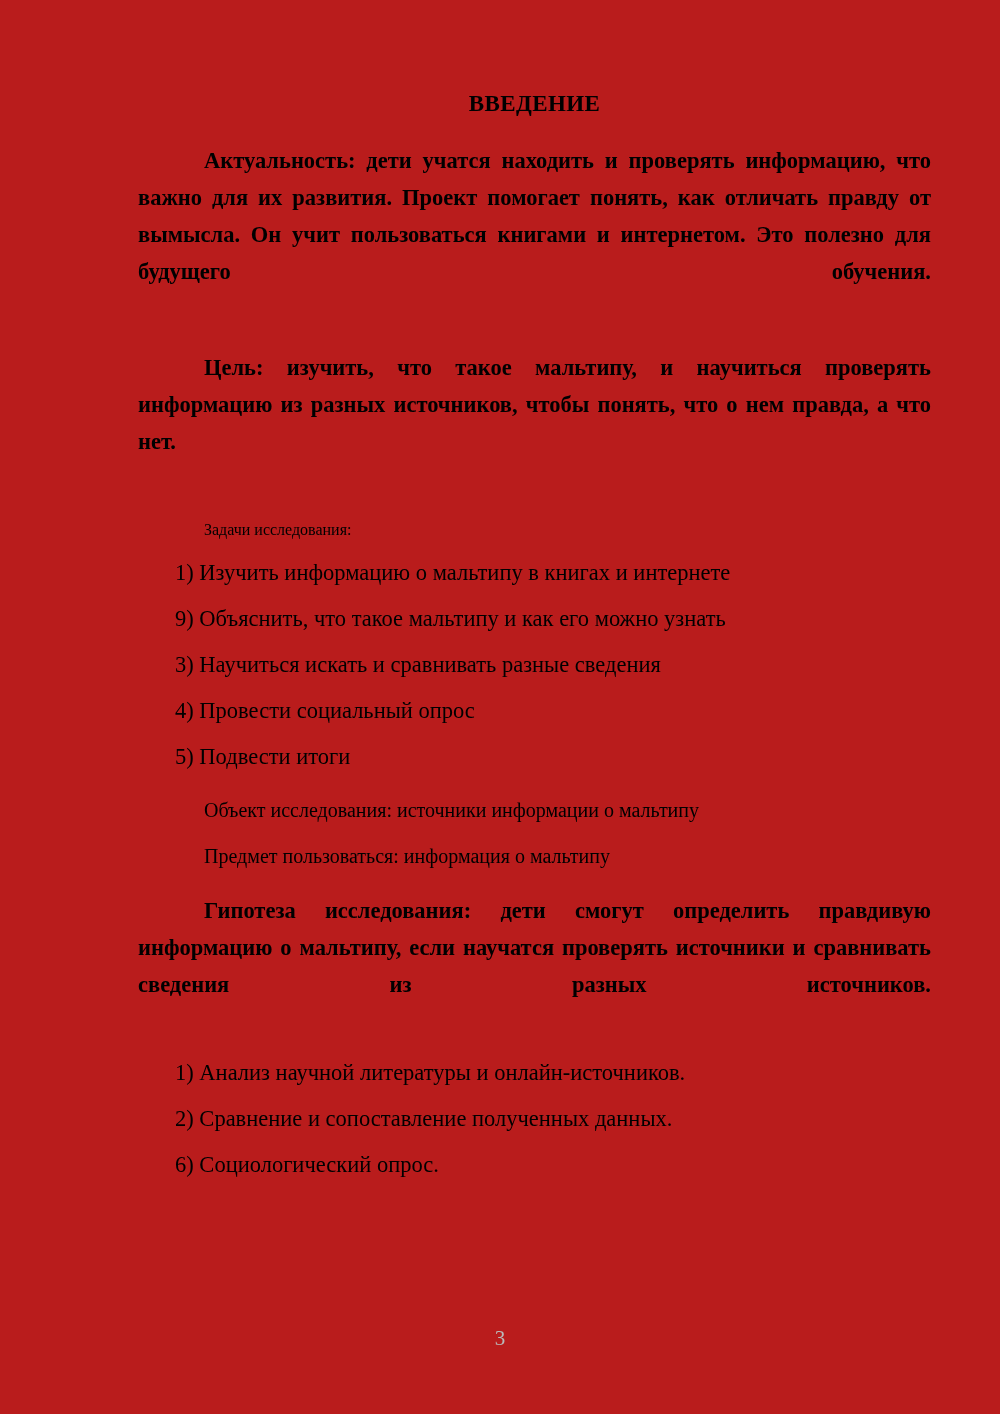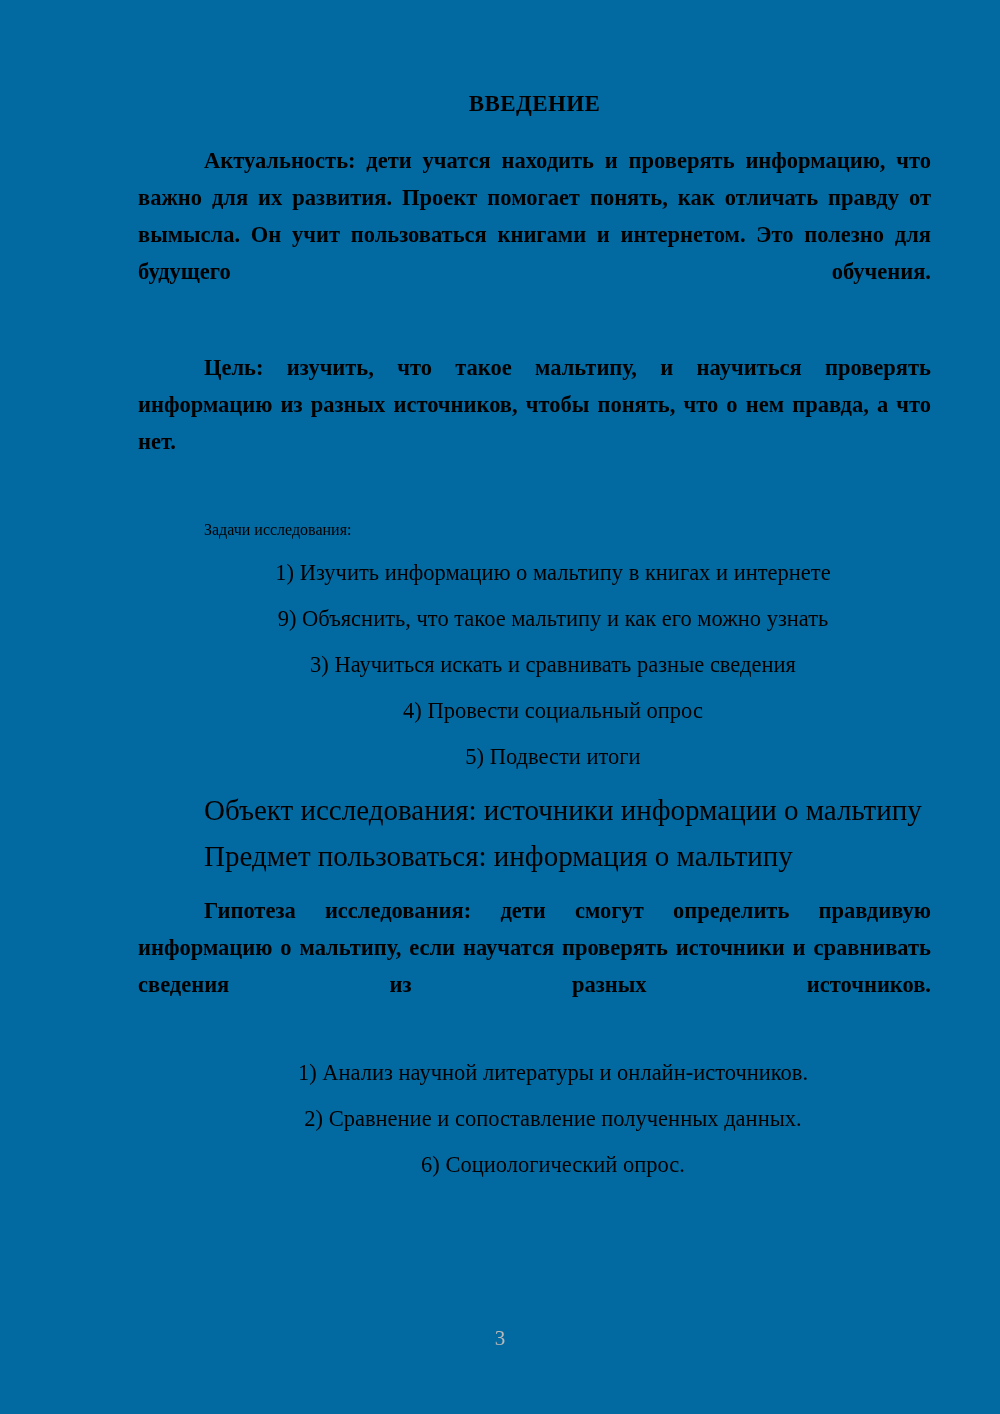--- a/index.html
+++ b/index.html
@@ -17,21 +17,21 @@
     color: #000000;
     -webkit-font-smoothing: antialiased;
   }
 
   .page {
     position: absolute;
     left: 0;
     top: 0;
     width: 1000px;
     height: 1414px;
-    background: #0369a1;
+    background: #b91c1c;
   }
 
   .content {
     position: absolute;
     left: 138px;
     top: 88px;
     width: 793px;   
   }
 
   .doc-title {
@@ -71,28 +71,28 @@
 
   .list {
     list-style: none;
     margin: 0 0 6px 0;
     padding: 0;
   }
 
   .list-item {
     font-size: 22.5px;
     line-height: 37px;
-    text-align: center;
+    text-align: left;
     padding-left: 37px;
     text-indent: 0;
     margin: 0 0 9px 0;
   }
 
   .single-line {
-    font-size: 29px;
+    font-size: 20px;
     line-height: 37px;
     text-align: left;
     text-indent: 66px;
     margin: 0 0 9px 0;
   }
 
   .gap-sm { height: 8px; }
 
   .page-number {
     position: absolute;

